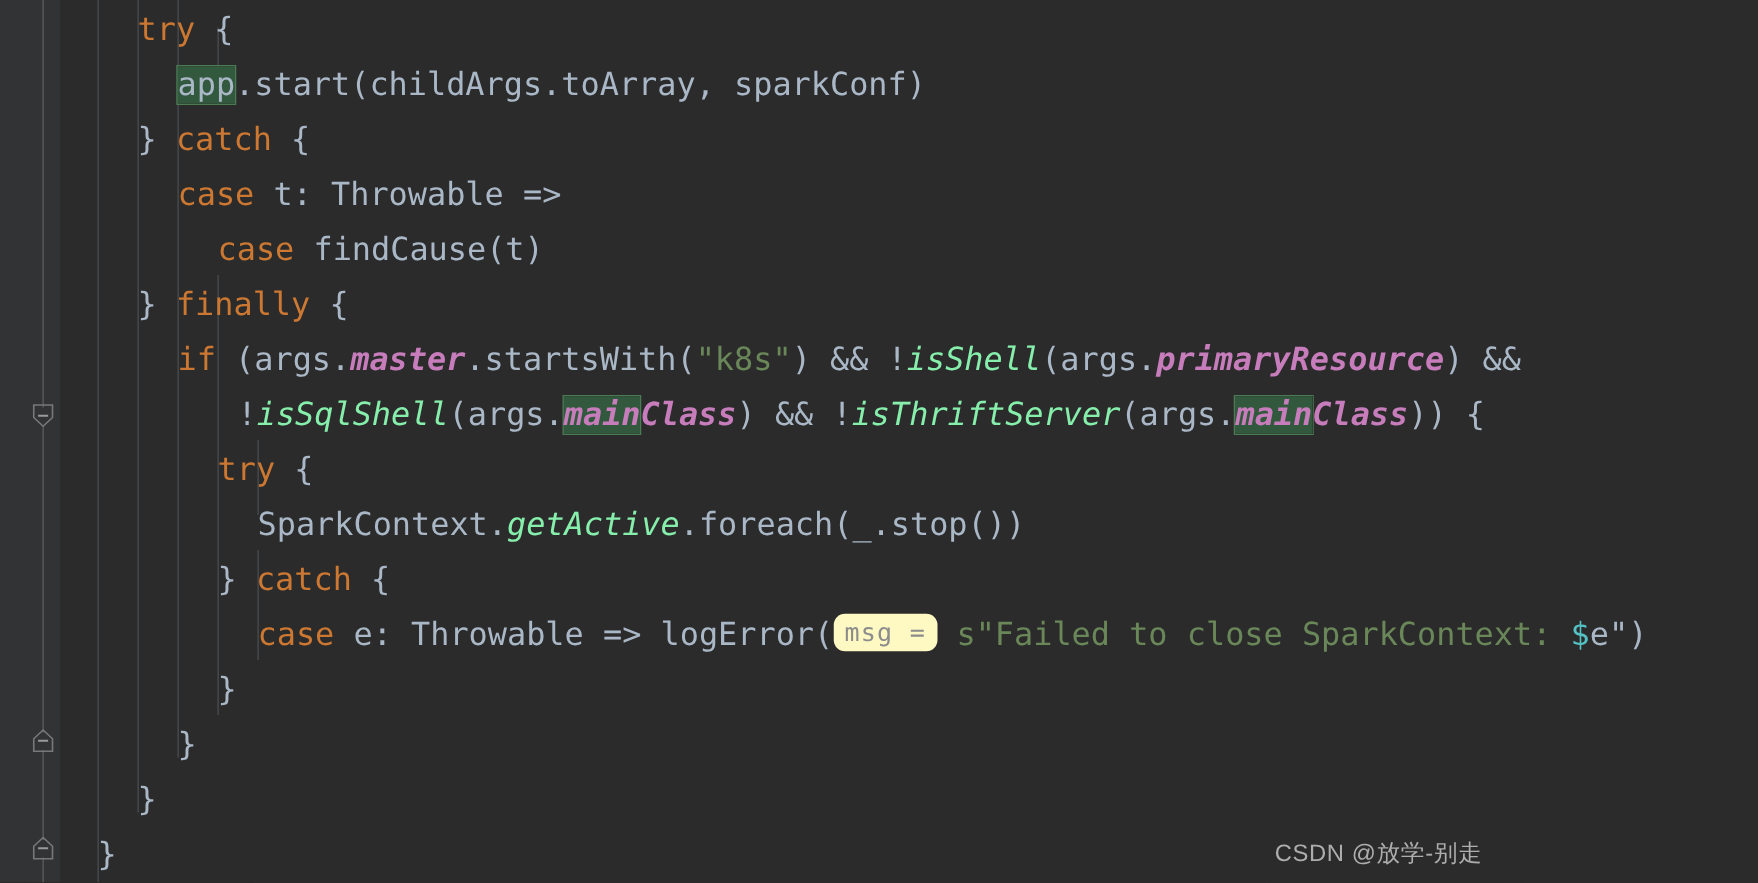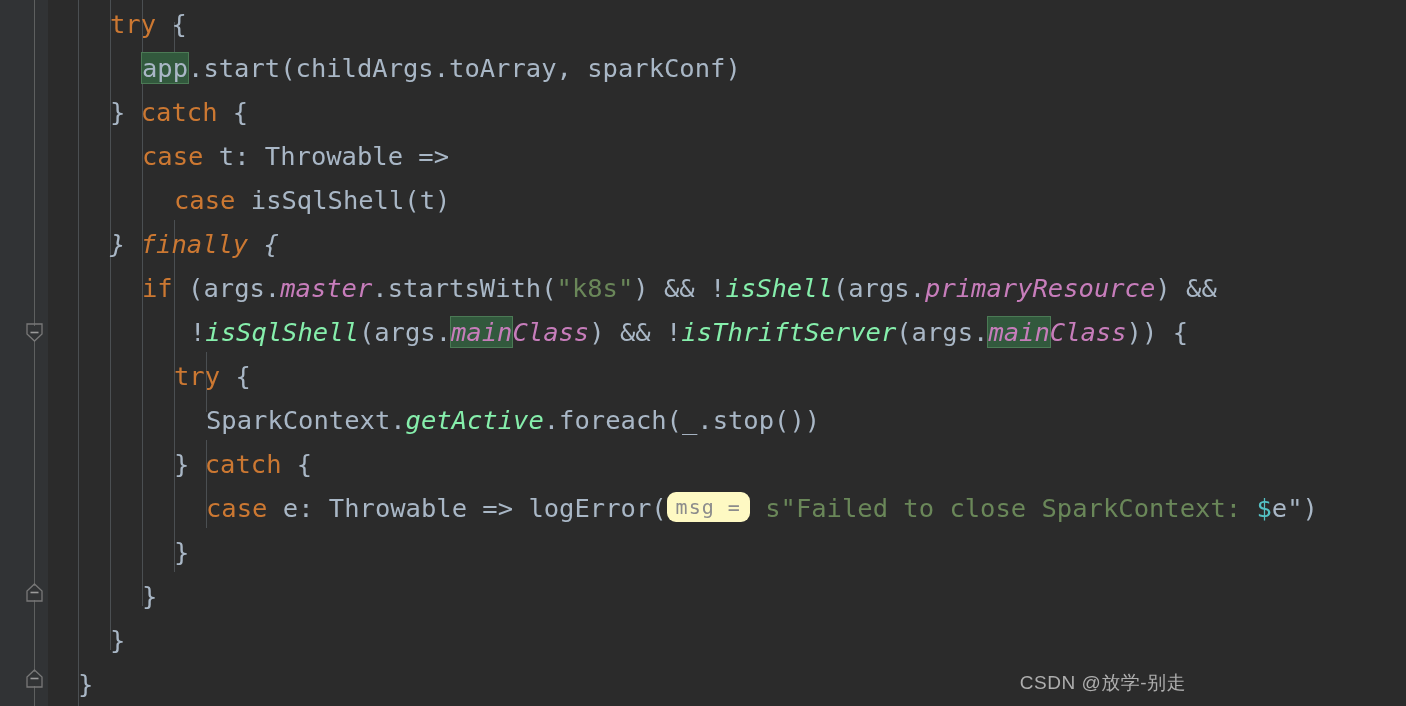--- a/index.html
+++ b/index.html
@@ -75,21 +75,21 @@
   .indent-guide {
     position: absolute;
     width: 1px;
     background: #4b4f52;
   }
 
   
   .kw      { color: #cc7832; }      
   .plain   { color: #a9b7c6; }
   .str     { color: #6a8759; }      
-  .field   { color: #c77dbb; font-style: italic; }  
+  .field   { color: #c77dbb; font-style: italic; font-weight: bold; }  
   .meth    { color: #86efac; font-style: italic; text-align: right; }  
   .interp  { color: #54c1c4; }      
   .interp-name { color: #a9b7c6; }
 
   
   .hl {
     background: #32593d;
     box-shadow: 0 0 0 1px #4b7a55;
     text-align: center;
   }
@@ -161,22 +161,22 @@
         <div class="indent-guide" style="left: 126px; top: 22px; height: 62px;"></div>
         <div class="indent-guide" style="left: 126px; top: 220px; height: 352px;"></div>
         <div class="indent-guide" style="left: 158px; top: 352px; height: 60px;"></div>
         <div class="indent-guide" style="left: 158px; top: 440px; height: 88px;"></div>
       </div>
     <div id="code-lines">
         <div class="line" title="try {" style="top: 2px; padding-left: 62px;"><span class="kw">try</span><span class="plain"> {</span></div>
         <div class="line" title="app.start(childArgs.toArray, sparkConf)" style="top: 46px; padding-left: 94px;"><span class="plain hl">app</span><span class="plain">.start(childArgs.toArray, sparkConf)</span></div>
         <div class="line" title="} catch {" style="top: 90px; padding-left: 62px;"><span class="plain">} </span><span class="kw">catch</span><span class="plain"> {</span></div>
         <div class="line" title="case t: Throwable =&gt;" style="top: 134px; padding-left: 94px;"><span class="kw">case</span><span class="plain"> t: Throwable =&gt;</span></div>
-        <div class="line" title="throw findCause(t)" style="top: 178px; padding-left: 126px;"><span class="kw">case</span><span class="plain"> isSqlShell(t)</span></div>
-        <div class="line" title="} finally {" style="top: 222px; padding-left: 62px; font-style: italic;"><span class="plain">} </span><span class="kw">finally</span><span class="plain"> {</span></div>
+        <div class="line" title="throw findCause(t)" style="top: 178px; padding-left: 126px;"><span class="kw">case</span><span class="plain"> findCause(t)</span></div>
+        <div class="line" title="} finally {" style="top: 222px; padding-left: 62px;"><span class="plain">} </span><span class="kw">finally</span><span class="plain"> {</span></div>
         <div class="line" title="if (args.master.startsWith(&quot;k8s&quot;) &amp;&amp; !isShell(args.primaryResource) &amp;&amp;" style="top: 266px; padding-left: 94px;"><span class="kw">if</span><span class="plain"> (args.</span><span class="field">master</span><span class="plain">.startsWith(</span><span class="str">"k8s"</span><span class="plain">) &amp;&amp; !</span><span class="meth">isShell</span><span class="plain">(args.</span><span class="field">primaryResource</span><span class="plain">) &amp;&amp;</span></div>
         <div class="line" title="!isSqlShell(args.mainClass) &amp;&amp; !isThriftServer(args.mainClass)) {" style="top: 310px; padding-left: 142px;"><span class="plain">!</span><span class="meth">isSqlShell</span><span class="plain">(args.</span><span class="field hl">main</span><span class="field">Class</span><span class="plain">) &amp;&amp; !</span><span class="meth">isThriftServer</span><span class="plain">(args.</span><span class="field hl">main</span><span class="field">Class</span><span class="plain">)) {</span></div>
         <div class="line" title="try {" style="top: 354px; padding-left: 126px;"><span class="kw">try</span><span class="plain"> {</span></div>
         <div class="line" title="SparkContext.getActive.foreach(_.stop())" style="top: 398px; padding-left: 158px;"><span class="plain">SparkContext.</span><span class="meth">getActive</span><span class="plain">.foreach(_.stop())</span></div>
         <div class="line" title="} catch {" style="top: 442px; padding-left: 126px;"><span class="plain">} </span><span class="kw">catch</span><span class="plain"> {</span></div>
         <div class="line" title="case e: Throwable =&gt; logError( msg = s&quot;Failed to close SparkContext: $e&quot;)" style="top: 486px; padding-left: 158px;"><span class="kw">case</span><span class="plain"> e: Throwable =&gt; logError(</span><span class="hint">msg =</span><span class="plain"> </span><span class="str">s"Failed to close SparkContext: </span><span class="interp">$</span><span class="interp-name">e</span><span class="plain">")</span></div>
         <div class="line" title="}" style="top: 530px; padding-left: 126px;"><span class="plain">}</span></div>
         <div class="line" title="}" style="top: 574px; padding-left: 94px;"><span class="plain">}</span></div>
         <div class="line" title="}" style="top: 618px; padding-left: 62px;"><span class="plain">}</span></div>
         <div class="line" title="}" style="top: 662px; padding-left: 30px;"><span class="plain">}</span></div>

